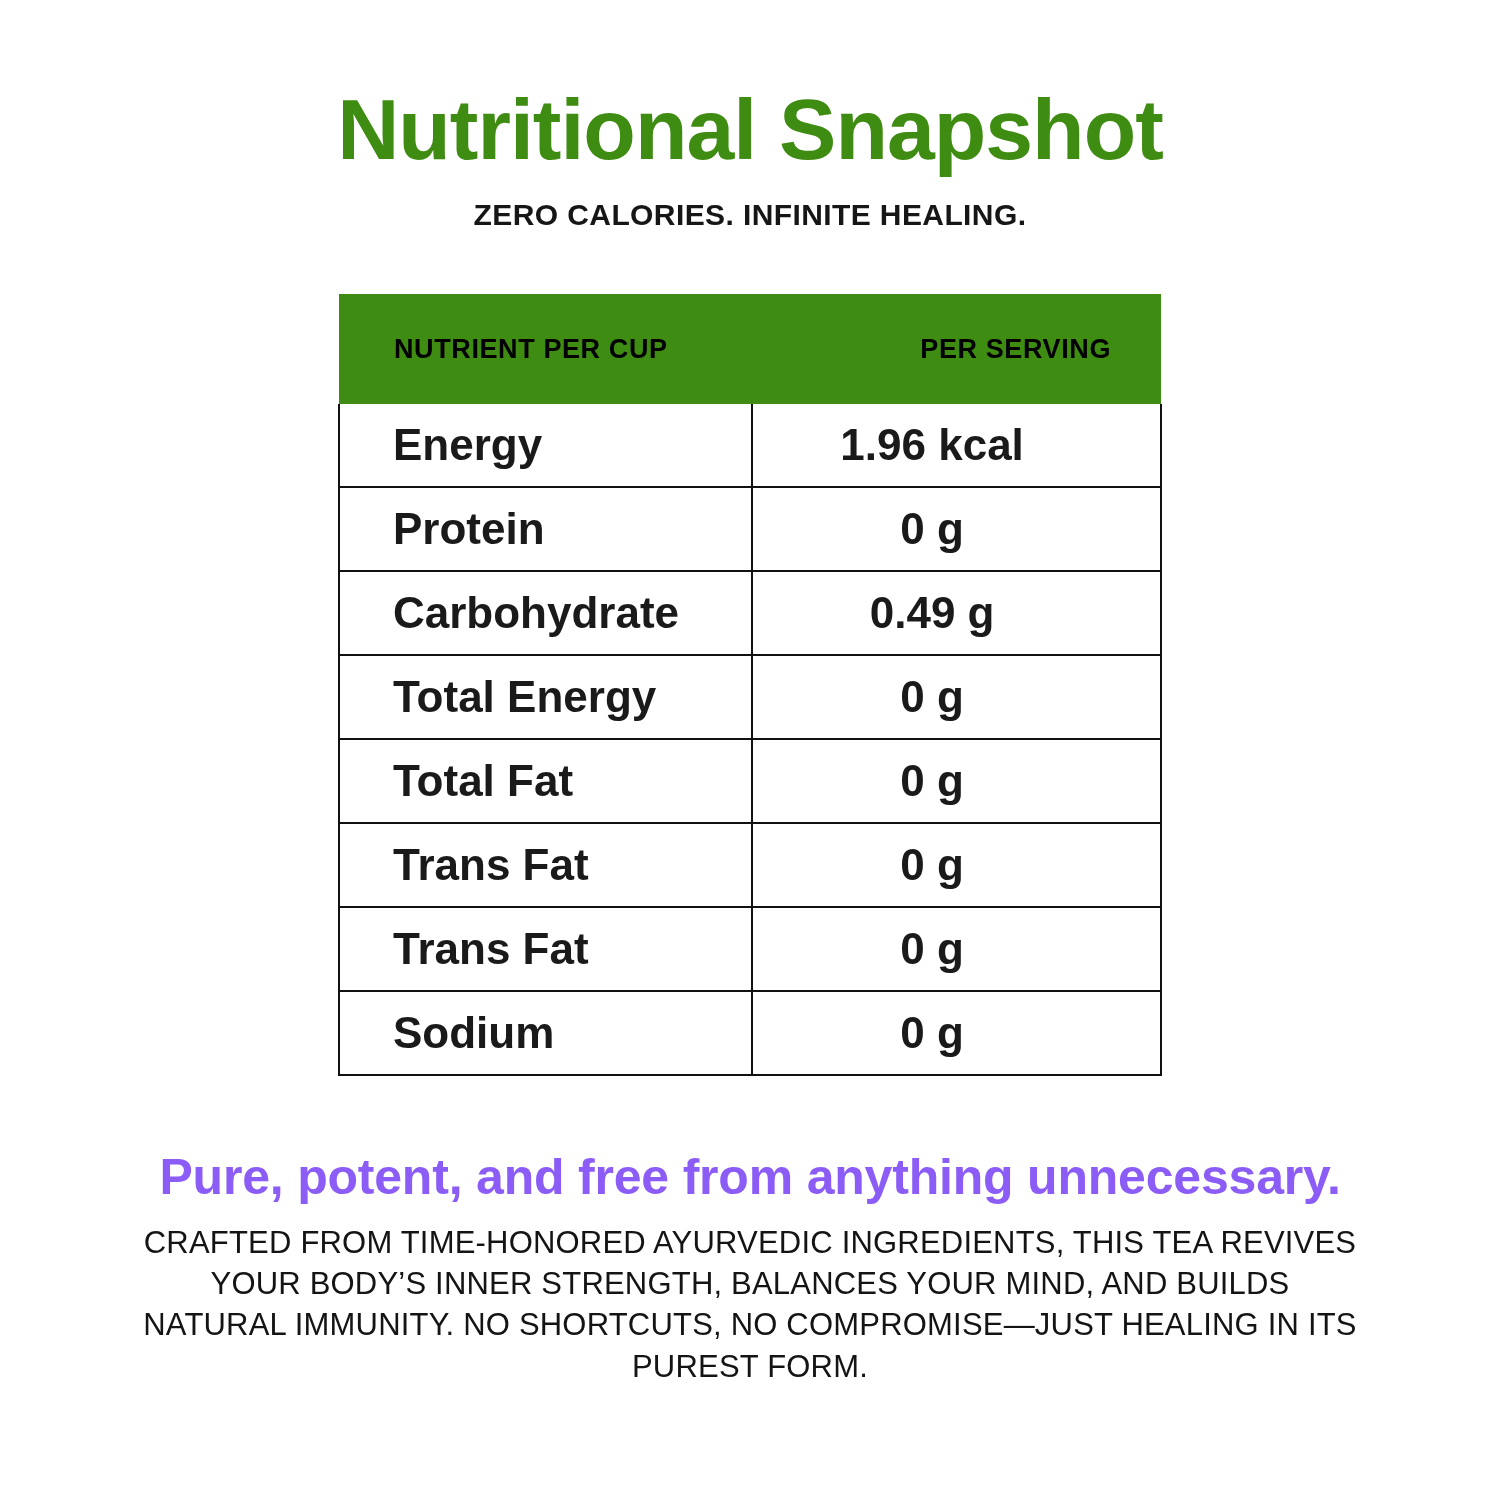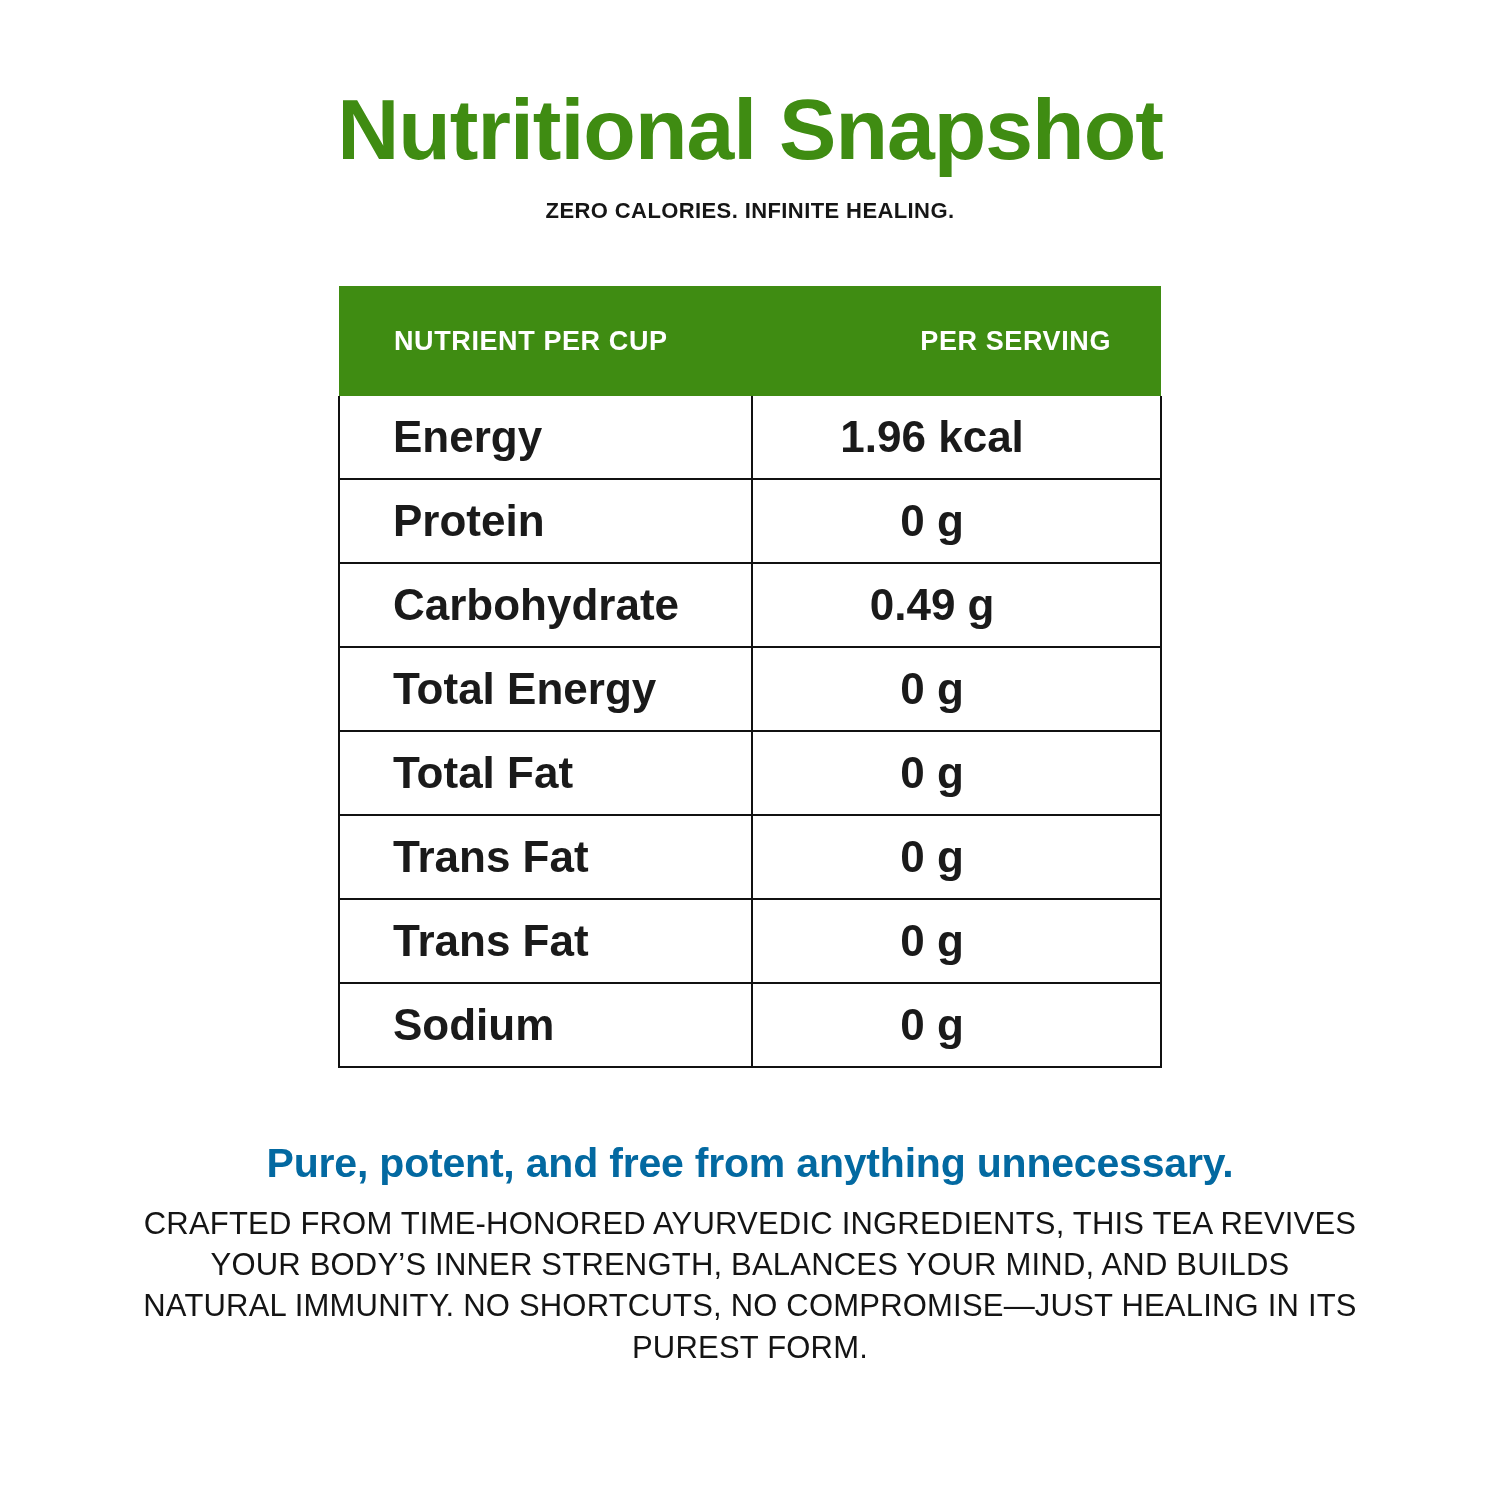--- a/index.html
+++ b/index.html
@@ -28,38 +28,38 @@
     margin-top: 86px;
     font-size: 86px;
     line-height: 1.0;
     font-weight: 700;
     color: #3f8c12;
     letter-spacing: -1px;
     text-align: center;
   }
   .subtitle {
     margin-top: 26px;
-    font-size: 22px;
+    font-size: 30px;
     font-weight: 600;
     letter-spacing: 0.4px;
     color: #161616;
     text-align: center;
   }
   .table-wrap {
     margin-top: 62px;
     width: 824px;
   }
   table.nutri {
     width: 100%;
     border-collapse: collapse;
     table-layout: fixed;
   }
   table.nutri thead th {
     background: #3f8c12;
-    color: #ffffff;
+    color: #000000;
     font-size: 27px;
     font-weight: 700;
     letter-spacing: 0.6px;
     height: 108px;
     vertical-align: middle;
     border: none;
   }
   table.nutri thead th.col-nutrient {
     text-align: left;
     padding-left: 55px;
@@ -90,23 +90,23 @@
   }
   table.nutri tbody tr:first-child td {
     border-top: none;
   }
   .footer {
     margin-top: 72px;
     width: 1230px;
     text-align: center;
   }
   .footer-head {
-    font-size: 41px;
+    font-size: 50px;
     font-weight: 700;
-    color: #0369a1;
+    color: #8b5cf6;
     letter-spacing: -0.2px;
   }
   .footer-body {
     margin-top: 16px;
     font-size: 31px;
     line-height: 1.33;
     font-weight: 500;
     color: #141414;
     letter-spacing: 0.2px;
   }

